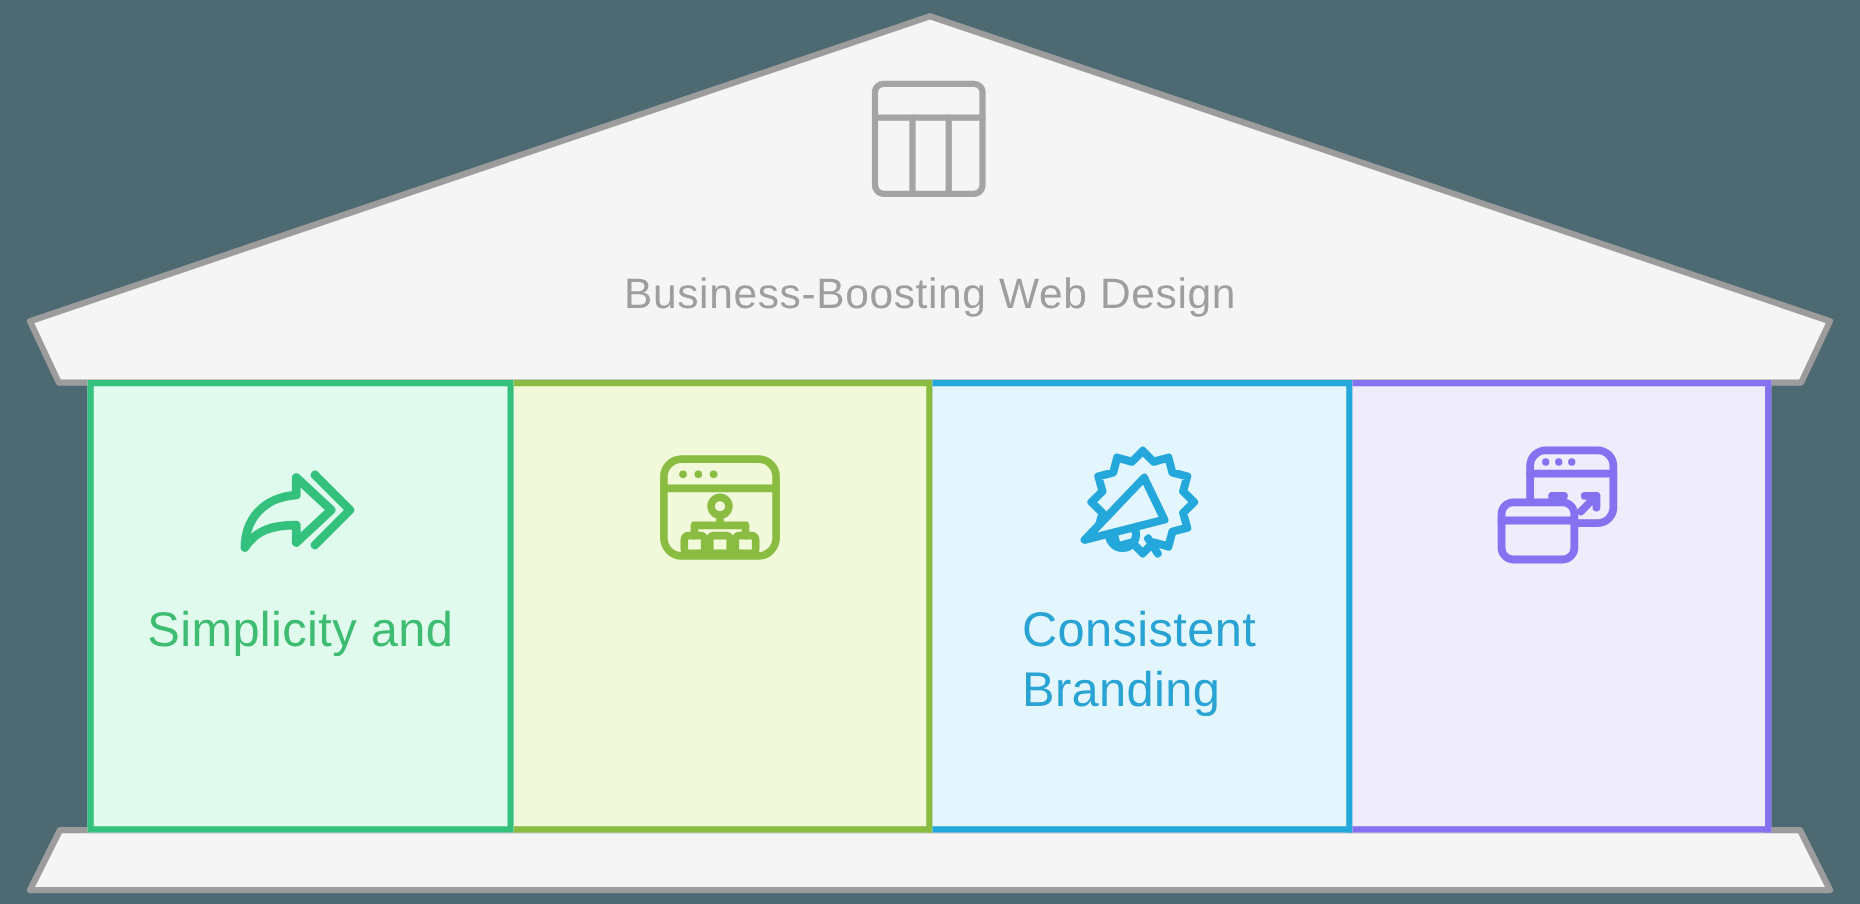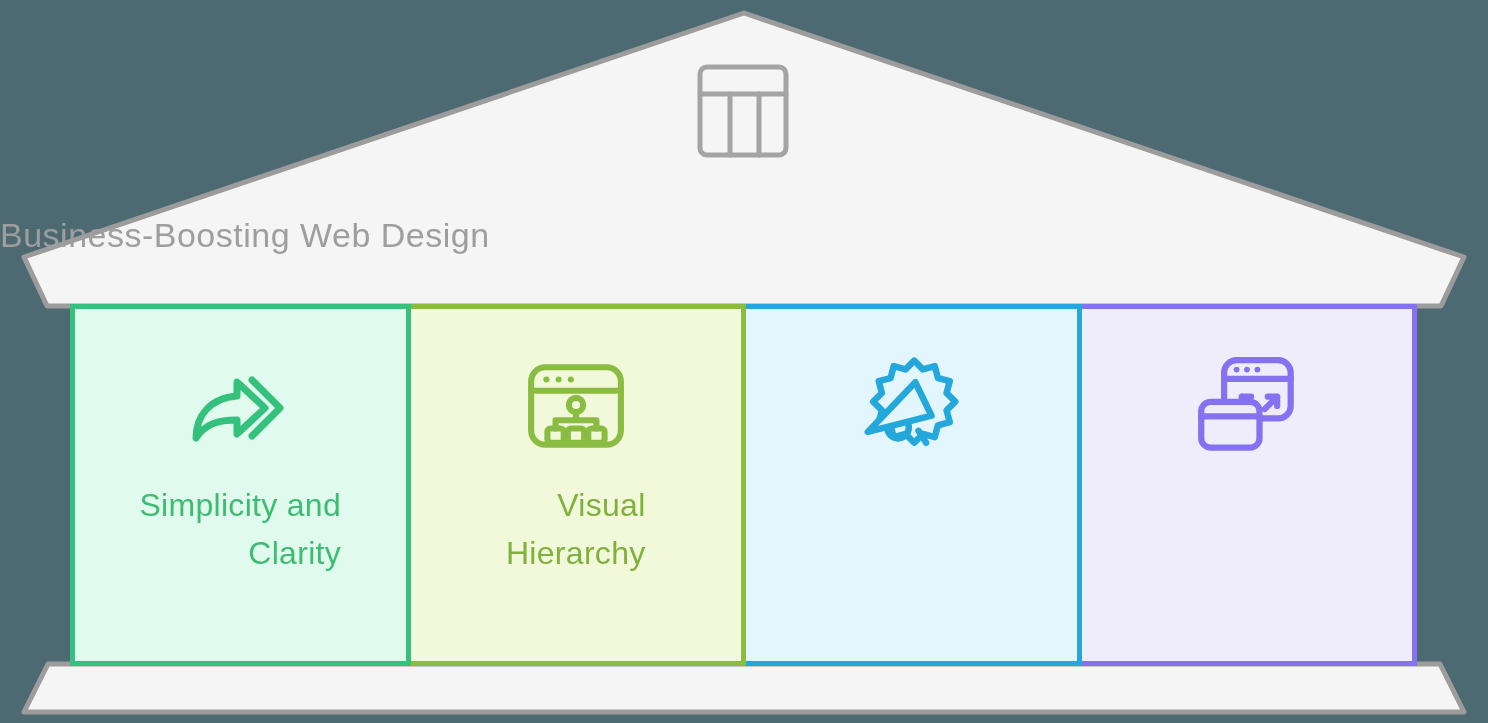--- a/index.html
+++ b/index.html
@@ -31,20 +31,21 @@
     position: absolute;
     left: 697px;
     top: 64px;
     color: var(--roof-icon-color, #a4a4a4);
   }
   .roof-title {
     position: absolute;
     left: 0;
     top: 216px;
     width: 1488px;
+    text-align: center;
     font-size: 34px;
     font-weight: 400;
     letter-spacing: 0.5px;
     color: var(--title-color, #9e9e9e);
   }
   .pillars {
     position: absolute;
     left: 70px;
     top: 304px;
     width: 1347px;
@@ -64,22 +65,22 @@
   .pillar .icon-box {
     margin-top: 40px;
     height: 114px;
     display: flex;
     align-items: center;
     justify-content: center;
     color: var(--accent);
   }
   .pillar .labels {
     margin-top: 18px;
-    text-align: right;
-    font-size: 32px;
+    text-align: left;
+    font-size: 39px;
     font-weight: 400;
     line-height: 48px;
     letter-spacing: 0.3px;
     color: var(--text);
   }
   .pictogram {
     fill: none;
     stroke: currentColor;
     stroke-width: 6;
     stroke-linecap: round;
@@ -118,53 +119,52 @@
 
     <div class="pillar" style="--accent: #34c17d; --text: #3dbc72; --fill: #e0fbed;">
       <div class="icon-box">
         <svg class="pictogram" width="120" height="100" viewBox="0 0 120 100" style="stroke-width:7" aria-hidden="true">
           <path d="M57 26 L85 52 L57 78 L57 64 C38 64 25 68 16 82 C16 60 30 42 57 40 Z"></path>
           <path d="M72 24 L100 52 L72 80"></path>
         </svg>
       </div>
       <div class="labels">
         <div>Simplicity and</div>
-        <div>Clarity</div>
       </div>
     </div>
 
     <div class="pillar" style="--accent: #8abc42; --text: #80b13c; --fill: #f2f9da;">
       <div class="icon-box">
         <svg class="pictogram" width="102" height="102" viewBox="0 0 100 100" aria-hidden="true">
           <rect x="6" y="12" width="88" height="76" rx="14"></rect>
           <path d="M6 35 H94"></path>
           <circle class="dot" cx="21" cy="24" r="3"></circle>
           <circle class="dot" cx="33" cy="24" r="3"></circle>
           <circle class="dot" cx="45" cy="24" r="3"></circle>
           <circle cx="50" cy="49" r="7"></circle>
           <path d="M50 56 L50 64 M30 72 L30 64 L70 64 L70 72"></path>
           <rect x="22" y="72" width="16" height="14" rx="3"></rect>
           <rect x="42" y="72" width="16" height="14" rx="3"></rect>
           <rect x="62" y="72" width="16" height="14" rx="3"></rect>
         </svg>
       </div>
-      <div class="labels">
-        <div>Visual</div>
-        <div>Hierarchy</div>
-      </div>
     </div>
 
     <div class="pillar" style="--accent: #24a8db; --text: #29a3d3; --fill: #e3f6fd;">
       <div class="icon-box">
         <svg class="pictogram" width="108" height="108" viewBox="0 0 100 100" aria-hidden="true">
           <path d="M53 8 L61 16.1 L72 13.1 L74.9 24.1 L85.9 27 L82.9 38 L91 46 L82.9 54 L85.9 65 L74.9 67.9 L72 78.9 L61 75.9 L53 84 L45 75.9 L34 78.9 L31.1 67.9 L20.1 65 L23.1 54 L15 46 L23.1 38 L20.1 27 L31.1 24.1 L34 13.1 L45 16.1 Z"></path>
           <circle cx="38" cy="70" r="10"></circle>
           <path class="cutout" d="M54 28 L10 74 L69 59 Z"></path>
           <path d="M57 73 L64 84"></path>
         </svg>
+      </div>
+      <div class="labels">
+        <div>Consistent</div>
+        <div>Branding</div>
       </div>
     </div>
 
     <div class="pillar" style="--accent: #8472f0; --text: #7d65e9; --fill: #efedfc;">
       <div class="icon-box">
         <svg class="pictogram" width="104" height="104" viewBox="0 0 100 100" aria-hidden="true">
           <rect x="28" y="6" width="64" height="56" rx="12"></rect>
           <path d="M28 24 H92"></path>
           <circle class="dot" cx="40" cy="15" r="2.8"></circle>
           <circle class="dot" cx="50" cy="15" r="2.8"></circle>

